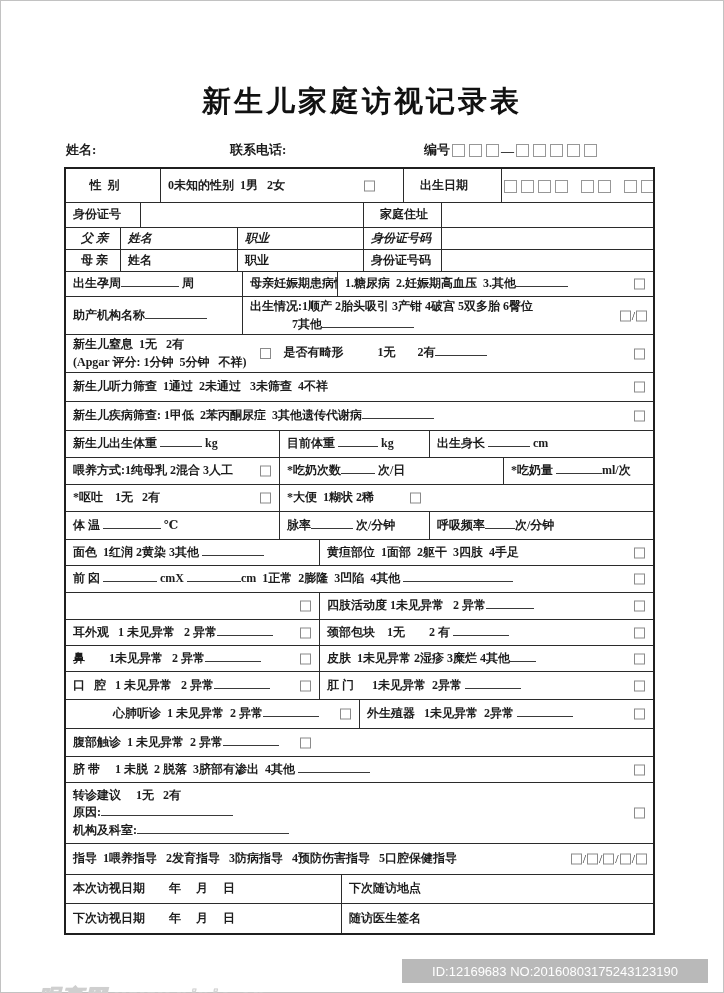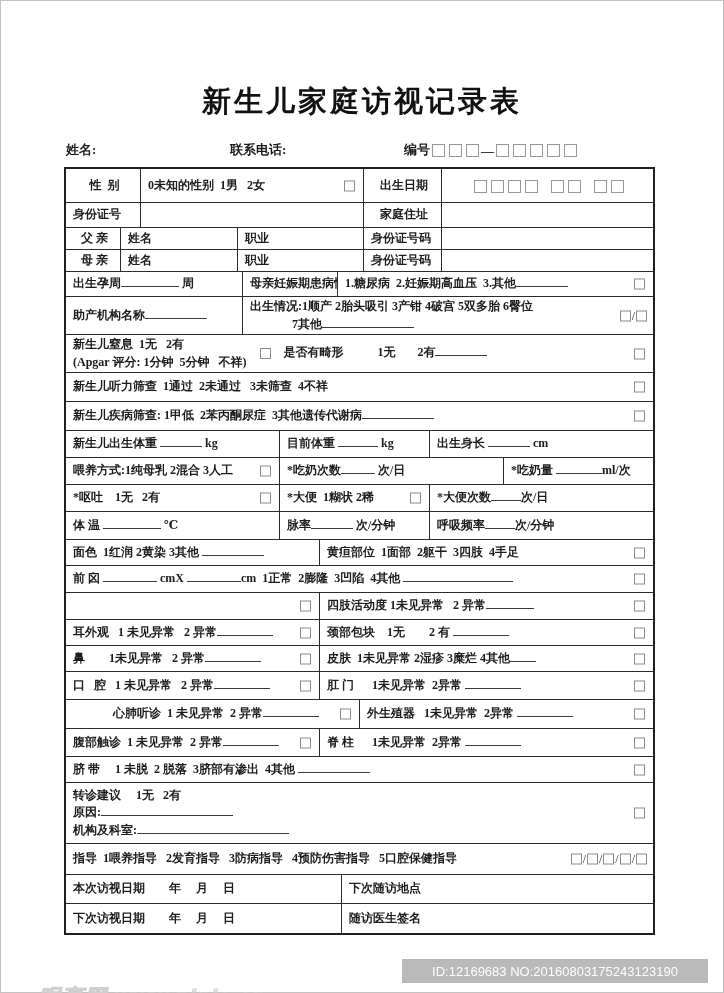--- a/index.html
+++ b/index.html
@@ -10,29 +10,29 @@
     box-shadow:inset 0 0 0 1px #c2c2c2;
   }
   .title{
     position:absolute;top:82px;left:0;width:724px;text-align:center;
     font-size:29px;font-weight:bold;letter-spacing:3px;color:#111;
   }
   .head-row{position:absolute;top:141px;left:0;width:724px;height:22px;font-size:13px;font-weight:bold;}
   .head-row .hf{position:absolute;white-space:pre;}
   .hf-name{left:66px;}
   .hf-phone{left:230px;}
-  .hf-serial{left:404px;display:flex;align-items:center;}
+  .hf-serial{left:424px;display:flex;align-items:center;}
   
   #form-table{
     position:absolute;left:64px;top:167px;width:591px;
     border:2px solid #1f1f1f;box-sizing:border-box;background:#fff;
     font-size:12px;font-weight:bold;
   }
   .row{display:flex;width:100%;box-sizing:border-box;border-top:1px solid #2b2b2b;}
-  .row:first-child{border-top:none;}
+  .row:first-child{border-top:none;gap:20px;}
   .cell{
     position:relative;box-sizing:border-box;display:flex;align-items:center;
     border-left:1px solid #2b2b2b;padding:1px 4px 1px 7px;overflow:hidden;
   }
   .cell:first-child{border-left:none;}
   .cell-inner{white-space:pre;line-height:1.45;}
   .cell.ctr{justify-content:center;}
   .t2{display:inline-block;vertical-align:middle;}
   .t2 .t2line{white-space:pre;}
   .u{display:inline-block;border-bottom:1px solid #3a3a3a;height:11px;vertical-align:baseline;}
@@ -102,21 +102,21 @@
       <div class="cell" style="width: 223px; flex: 0 0 223px;">
         <span class="cell-inner"></span>
       </div>
       <div class="cell ctr" style="width: 78px; flex: 0 0 78px;">
         <span class="cell-inner"><span>家庭住址</span></span>
       </div>
       <div class="cell" style="flex: 1 1 auto;">
         <span class="cell-inner"></span>
       </div>
     </div>
-    <div class="row" style="min-height: 22px;">
+    <div class="row" style="min-height: 22px; font-style: italic;">
       <div class="cell ctr" style="width: 54px; flex: 0 0 54px;">
         <span class="cell-inner"><span>父 亲</span></span>
       </div>
       <div class="cell" style="width: 117px; flex: 0 0 117px;">
         <span class="cell-inner"><span>姓名</span></span>
       </div>
       <div class="cell" style="width: 126px; flex: 0 0 126px;">
         <span class="cell-inner"><span>职业</span></span>
       </div>
       <div class="cell" style="width: 78px; flex: 0 0 78px;">
@@ -211,23 +211,20 @@
     </div>
     <div class="row" style="min-height: 27px;">
       <div class="cell" style="width: 213px; flex: 0 0 213px; padding-right: 26px;">
         <span class="cb cbr"></span>
         <span class="cell-inner"><span>*呕吐    1无   2有</span></span>
       </div>
       <div class="cell" style="width: 150px; flex: 0 0 150px; padding-right: 26px;">
         <span class="cb cbr"></span>
         <span class="cell-inner"><span>*大便  1糊状 2稀</span></span>
       </div>
-      <div class="cell" style="flex: 1 1 auto;">
-        <span class="cell-inner"><span>*大便次数</span><span class="u" style="width: 30px;"></span><span>次/日</span></span>
-      </div>
     </div>
     <div class="row" style="min-height: 28px;">
       <div class="cell" style="width: 213px; flex: 0 0 213px;">
         <span class="cell-inner"><span>体 温 </span><span class="u" style="width: 58px;"></span><span> ℃</span></span>
       </div>
       <div class="cell" style="width: 150px; flex: 0 0 150px;">
         <span class="cell-inner"><span>脉率</span><span class="u" style="width: 42px;"></span><span> 次/分钟</span></span>
       </div>
       <div class="cell" style="flex: 1 1 auto;">
         <span class="cell-inner"><span>呼吸频率</span><span class="u" style="width: 30px;"></span><span>次/分钟</span></span>
@@ -294,24 +291,20 @@
       </div>
       <div class="cell" style="flex: 1 1 auto; padding-right: 26px;">
         <span class="cb cbr"></span>
         <span class="cell-inner"><span>外生殖器   1未见异常  2异常 </span><span class="u" style="width: 56px;"></span></span>
       </div>
     </div>
     <div class="row" style="min-height: 28px;">
       <div class="cell" style="width: 253px; flex: 0 0 253px; padding-right: 26px;">
         <span class="cb cbr"></span>
         <span class="cell-inner"><span>腹部触诊  1 未见异常  2 异常</span><span class="u" style="width: 56px;"></span></span>
-      </div>
-      <div class="cell" style="flex: 1 1 auto; padding-right: 26px;">
-        <span class="cb cbr"></span>
-        <span class="cell-inner"><span>脊 柱      1未见异常  2异常 </span><span class="u" style="width: 56px;"></span></span>
       </div>
     </div>
     <div class="row" style="min-height: 26px;">
       <div class="cell" style="flex: 1 1 auto; padding-right: 26px; text-align: center;">
         <span class="cb cbr"></span>
         <span class="cell-inner"><span>脐 带     1 未脱  2 脱落  3脐部有渗出  4其他 </span><span class="u" style="width: 72px;"></span></span>
       </div>
     </div>
     <div class="row" style="min-height: 61px;">
       <div class="cell" style="flex: 1 1 auto; padding-right: 26px;">

